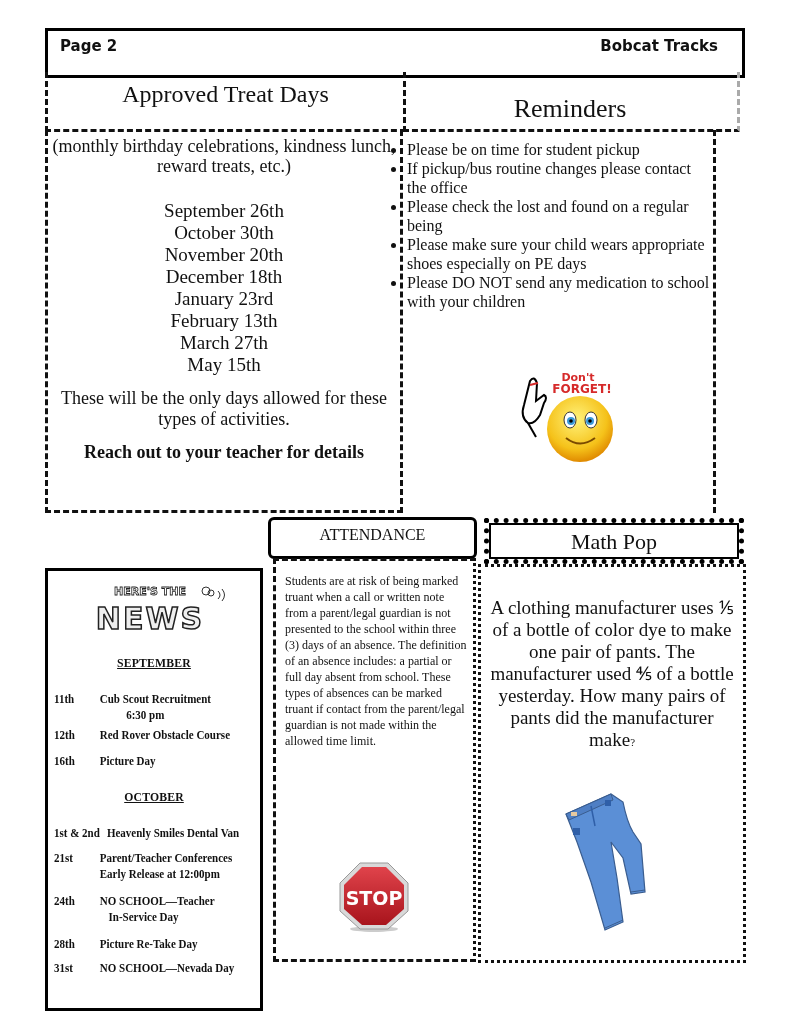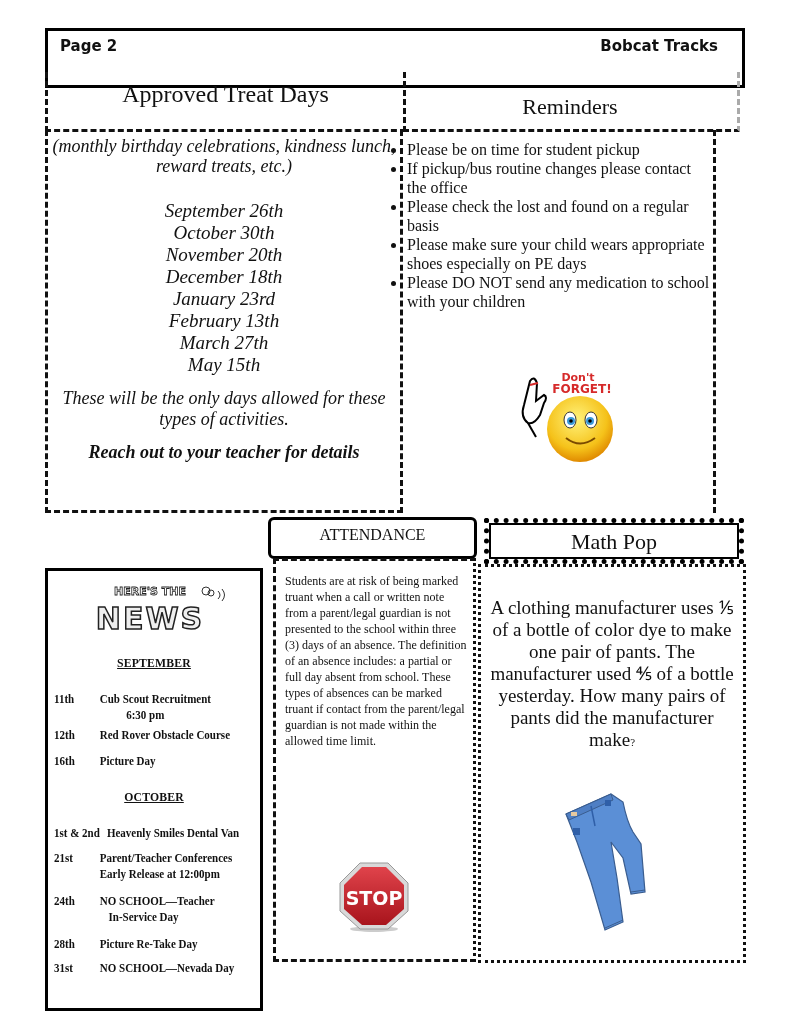--- a/index.html
+++ b/index.html
@@ -1,28 +1,28 @@
 <!DOCTYPE html>
 <html><head>
 <meta charset="utf-8">
 <style>
   html, body { margin: 0; padding: 0; background: #ffffff; }
   body { width: 791px; height: 1024px; position: relative; overflow: hidden; font-family: "Liberation Serif", serif; color: #111; }
   .abs { position: absolute; box-sizing: border-box; }
 
   
-  #header { left: 45px; top: 28px; width: 700px; height: 60px; border: 3px solid #000; }
+  #header { left: 45px; top: 28px; width: 700px; height: 50px; border: 3px solid #000; }
   #header .page-num { position: absolute; left: 12px; top: 6px; font-family: "DejaVu Sans", sans-serif; font-weight: bold; font-size: 15px; }
   #header .pub-title { position: absolute; right: 24px; top: 6px; font-family: "DejaVu Sans", sans-serif; font-weight: bold; font-size: 15px; }
 
   #treat-head { left: 45px; top: 72px; width: 361px; height: 60px; border-left: 3px dashed #111; border-right: 3px dashed #111; border-bottom: 3px dashed #111; }
   #rem-head { left: 403px; top: 72px; width: 337px; height: 60px; border-bottom: 3px dashed #111; border-right: 3px dashed #aaa; }
   .sec-title { text-align: center; font-size: 24px; line-height: 1; padding-top: 10px; }
 
-  #treat-body { left: 45px; top: 130px; width: 358px; height: 383px; border-left: 3px dashed #111; border-right: 3px dashed #111; border-bottom: 3px dashed #111; text-align: center; font-style: italic; }
+  #treat-body { left: 45px; top: 130px; width: 358px; height: 383px; border-left: 3px dashed #111; border-right: 3px dashed #111; border-bottom: 3px dashed #111; text-align: center; }
   #treat-body .intro { font-size: 18px; line-height: 20px; margin-top: 6px; padding: 0 4px; }
   #treat-body .dates { font-size: 19px; line-height: 22px; margin-top: 24px; text-align: center; }
   #treat-body .note { font-size: 18px; line-height: 21px; margin-top: 12px; }
   #treat-body .cta { font-size: 18px; font-weight: bold; margin-top: 12px; }
 
   #rem-body { left: 379px; top: 130px; width: 337px; height: 383px; border-right: 3px dashed #111; }
   #rem-body ul { margin: 10px 0 0 0; padding: 0 0 0 28px; font-size: 16px; line-height: 19px; }
   #rem-body li { padding-left: 0; }
 
   
@@ -71,27 +71,27 @@
     <div>January 23rd</div>
     <div>February 13th</div>
     <div>March 27th</div>
     <div>May 15th</div>
   </div>
   <div class="note">These will be the only days allowed for these types of activities.</div>
   <div class="cta">Reach out to your teacher for details</div>
 </div>
 
 <div id="rem-head" class="abs">
-  <div class="sec-title" style="font-size:22px;padding-top:24px;font-family:Liberation Serif, serif;">Reminders</div>
+  <div class="sec-title" style="font-size:26px;padding-top:24px;font-family:Liberation Serif, serif;">Reminders</div>
 </div>
 <div id="rem-body" class="abs">
   <ul>
     <li>Please be on time for student pickup</li>
     <li>If pickup/bus routine changes please contact the office</li>
-    <li>Please check the lost and found on a regular basis</li>
+    <li>Please check the lost and found on a regular being</li>
     <li>Please make sure your child wears appropriate shoes  especially on PE days</li>
     <li>Please DO NOT send any  medication to school with your children</li>
   </ul>
 </div>
 
 <div id="dont-forget" class="abs">
   <svg width="130" height="100" viewBox="0 0 130 100">
     <text x="78" y="16" text-anchor="middle" font-family="DejaVu Sans, sans-serif" font-weight="bold" font-size="11" fill="#d62a2a">Don't</text>
     <text x="82" y="28" text-anchor="middle" font-family="DejaVu Sans, sans-serif" font-weight="bold" font-size="12" fill="#d62a2a">FORGET!</text>
     <defs>

